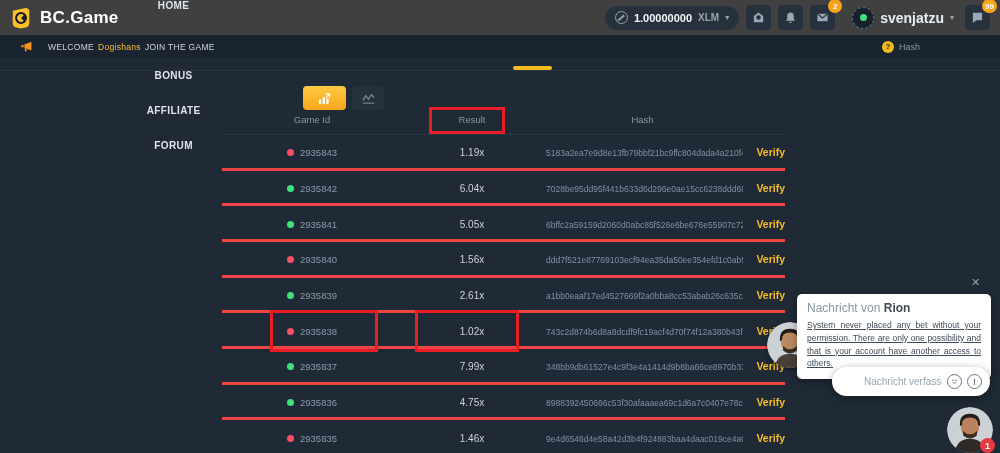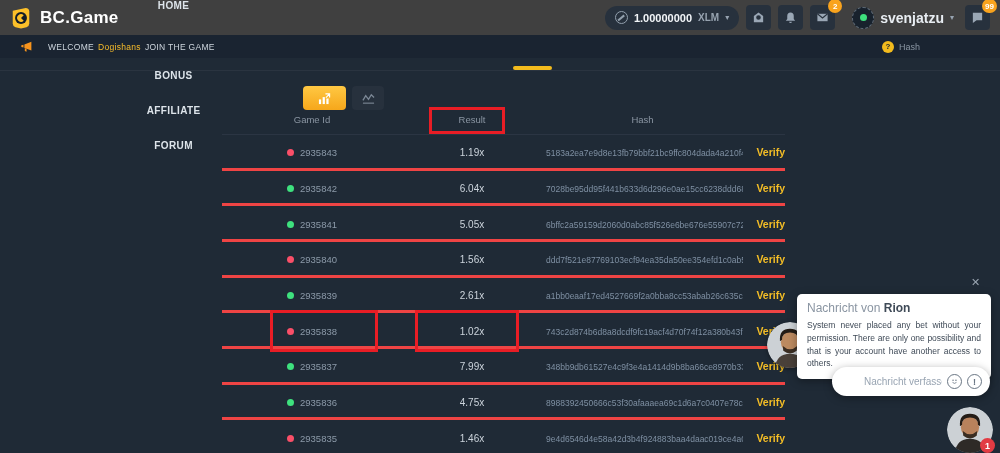--- a/index.html
+++ b/index.html
@@ -116,21 +116,21 @@
   
   .chat-close { position:absolute; left:971px; top:276px; color:#9aa5b1; font-size:11px;
     cursor:pointer; z-index:12; }
   .chat-card {
     position:absolute; left:797px; top:294px; width:194px; min-height:64px; z-index:11;
     background:#fff; border-radius:5px; padding:7px 10px 9px;
     box-shadow:0 2px 8px rgba(0,0,0,.35);
   }
   .chat-meta { font-size:12px; color:#8a95a2; }
   .chat-sender { font-weight:bold; color:#3f4a57; }
-  .chat-body { margin-top:4px; font-size:8.5px; line-height:1.5; color:#3f4a57; text-align:justify; }
+  .chat-body { margin-top:4px; font-size:8.5px; line-height:1.5; color:#3f4a57; text-align:justify;text-decoration:underline; }
   .chat-avatar { position:absolute; left:767px; top:322px; width:46px; height:46px; border-radius:50%;
     overflow:hidden; z-index:10; box-shadow:0 1px 4px rgba(0,0,0,.4); }
   .chat-avatar svg, .bottom-avatar svg { width:100%; height:100%; display:block; }
   .chat-input {
     position:absolute; left:832px; top:367px; width:158px; height:29px; z-index:11;
     background:#fff; border-radius:15px; display:flex; align-items:center;
     padding:0 8px 0 32px; gap:5px; box-shadow:0 2px 8px rgba(0,0,0,.35);
   }
   .chat-input input {
     border:none; outline:none; flex:1; min-width:0; font-size:10px; color:#3f4a57;

